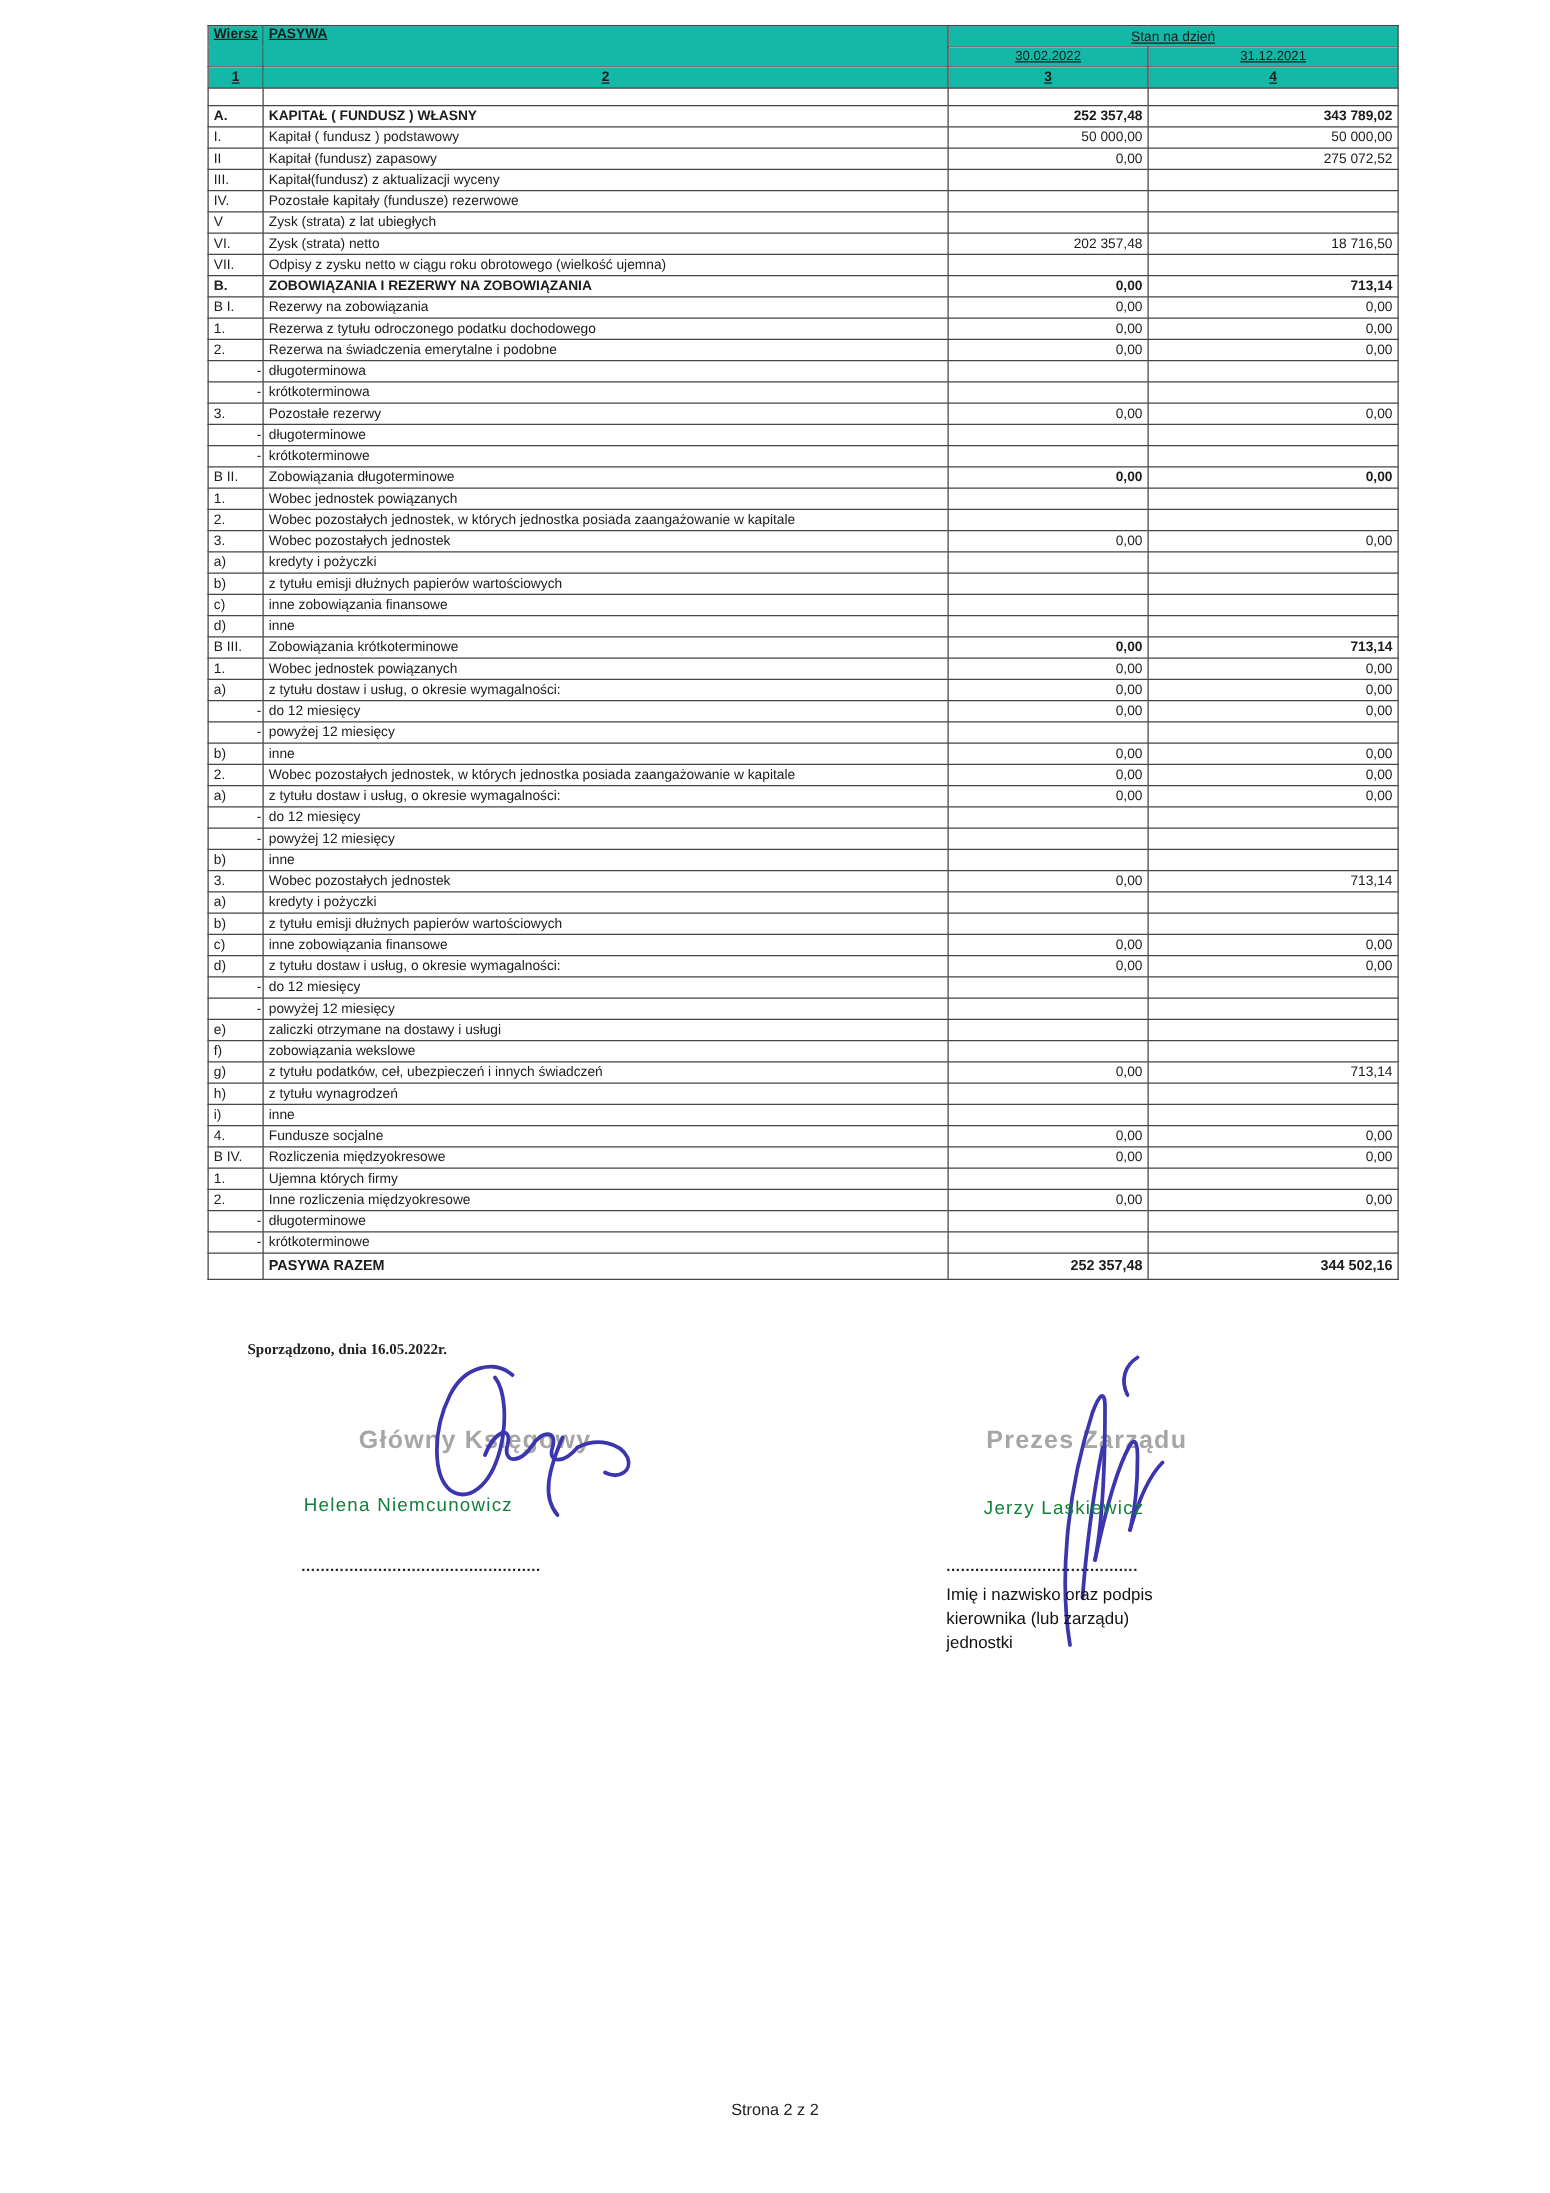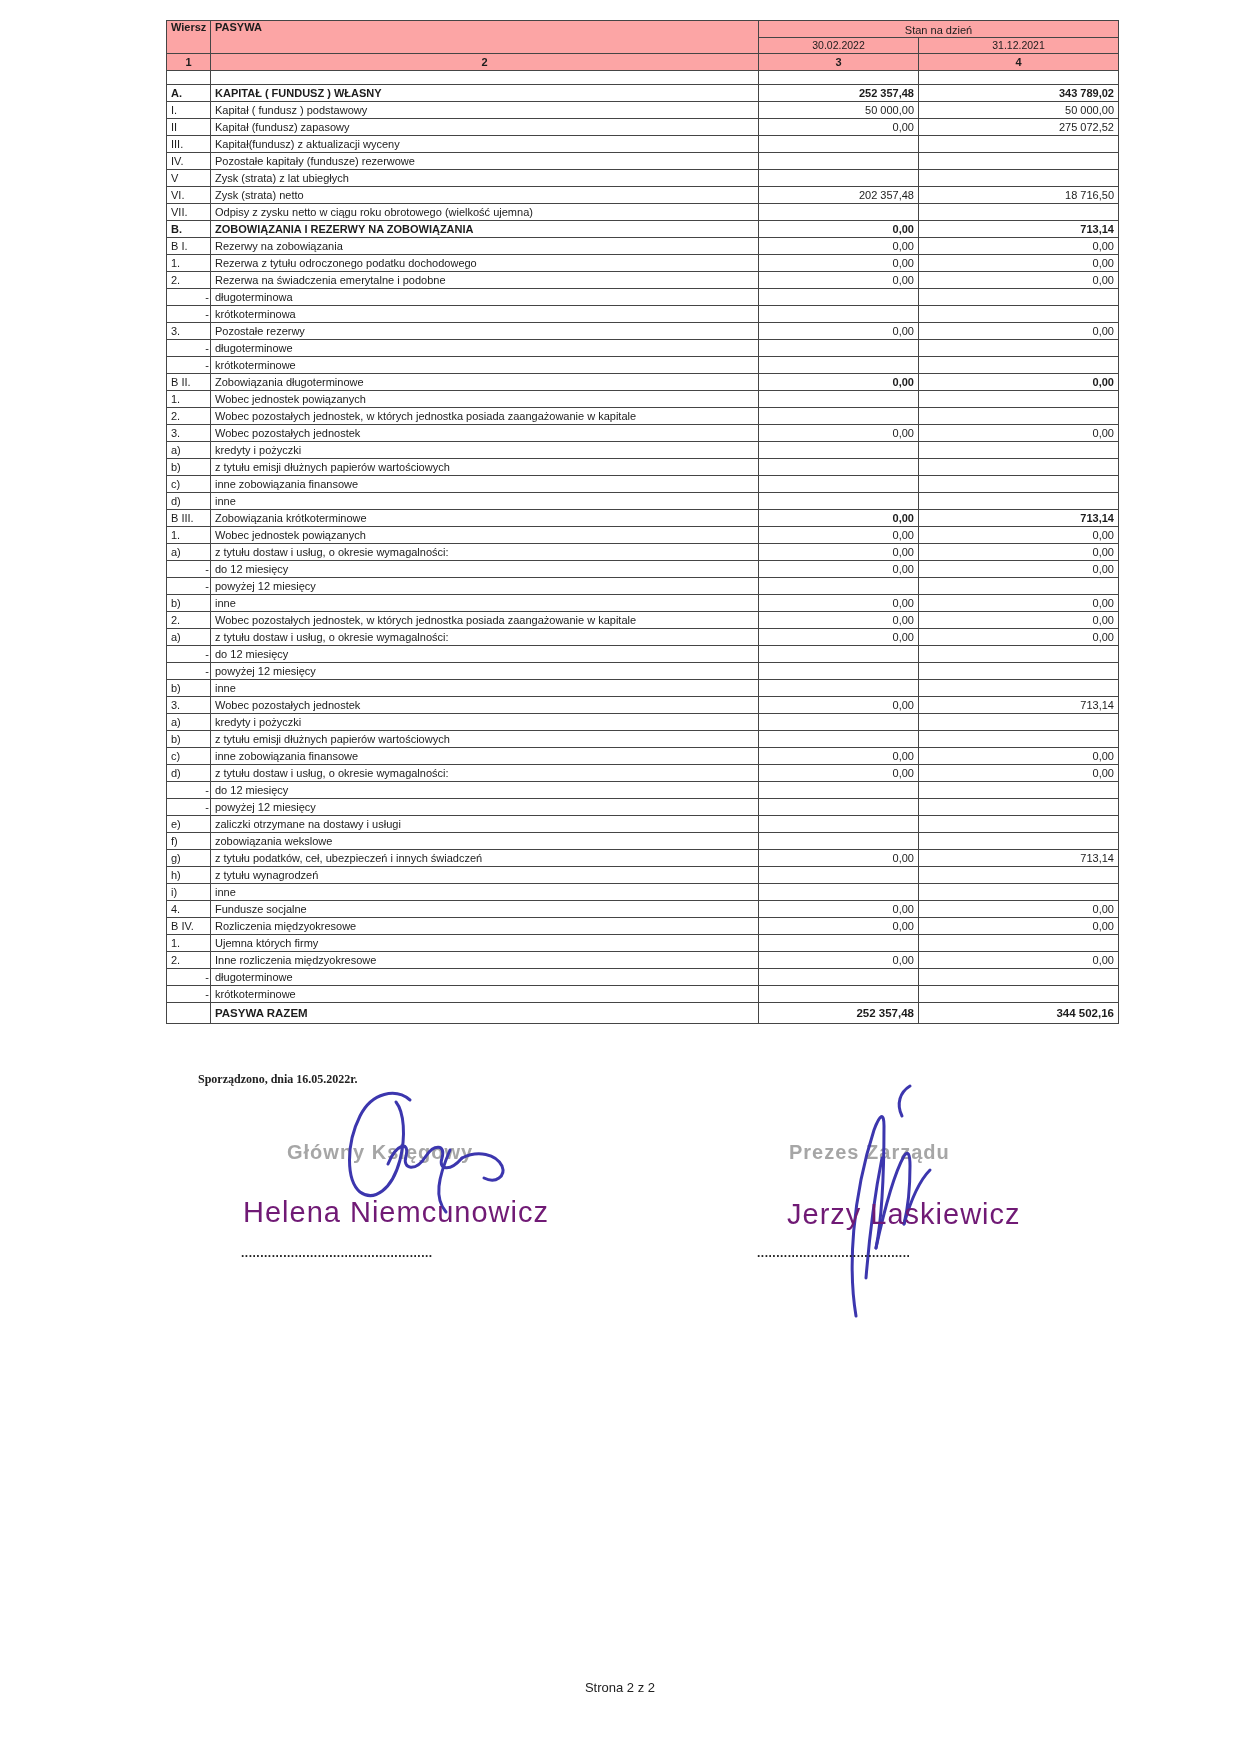--- a/index.html
+++ b/index.html
@@ -13,41 +13,41 @@
   table.pasywa{
     position:absolute;left:166px;top:20px;width:952px;
     border-collapse:collapse;table-layout:fixed;
   }
   table.pasywa td{
     border:1px solid #454545;
     font-size:11px;line-height:13px;height:16px;
     padding:0 4px;overflow:hidden;white-space:nowrap;
     background:#fff;
   }
-  tr.hrow1 td, tr.hrow2 td, tr.hrow3 td{background:#fca5a5;}
+  tr.hrow1 td, tr.hrow2 td, tr.hrow3 td{background:#14b8a6;text-decoration:underline;}
   td.h-wiersz{vertical-align:top;font-weight:bold;font-size:10px;padding-top:2px;}
   td.h-pasywa{vertical-align:top;text-align:left;font-weight:bold;font-size:11px;padding-top:2px;margin-left:32px;}
   td.h-stan{vertical-align:bottom;text-align:center;font-size:11.5px;height:36px;padding-bottom:1px;}
   tr.hrow2 td{text-align:center;font-size:10.5px;height:15px;}
   tr.hrow3 td{text-align:center;font-weight:bold;height:16px;}
   tr.spacer td{height:13px;}
 
   .c-no{text-align:left;}
   .c-val{text-align:right;}
   tr.dash .c-no{text-align:right;padding-right:1px;}
   tr.sec td{font-weight:bold;}
   tr.bv .c-val{font-weight:bold;}
   tr.total td{font-weight:bold;height:20px;font-size:11.5px;}
 
   
   .prepared{position:absolute;left:198px;top:1072px;font-size:12px;font-weight:bold;color:#222;font-family:Liberation Serif, serif;}
 
   
   .stamp-role{position:absolute;font-size:20px;font-weight:bold;color:#a6a6a6;letter-spacing:1px;}
-  .stamp-name{position:absolute;font-size:29px;color:#701a75;letter-spacing:1px;}
+  .stamp-name{position:absolute;font-size:15px;color:#15803d;letter-spacing:1px;}
   .sig-svg{position:absolute;}
   .dots{position:absolute;font-size:12px;letter-spacing:0.5px;color:#222;font-weight:bold;}
   .cap{position:absolute;font-size:13.5px;line-height:19px;color:#111;}
 
   .role-left{left:287px;top:1141px;}
   .name-left{left:243px;top:1196px;}
   .svg-left{left:292px;top:1086px;}
   .dots-left{left:241px;top:1246px;}
   .cap-left{left:241px;top:1266px;}
 
@@ -447,15 +447,20 @@
     <g fill="none" stroke="#3c36ae" stroke-width="3" stroke-linecap="round" stroke-linejoin="round">
       <path d="M88,8 C78,14 74,26 80,38"></path>
       <path d="M34,238 C26,190 30,120 52,52 C58,36 62,34 62,48 C62,96 60,140 54,170"></path>
       <path d="M54,170 C64,124 72,96 82,78 C86,72 88,76 88,88 C88,112 86,130 82,146"></path>
       <path d="M82,146 C90,118 98,102 108,92"></path>
       <path d="M44,200 C48,150 54,110 60,80"></path>
     </g>
   </svg>
   <div class="stamp-name name-right">Jerzy Laskiewicz</div>
   <div class="dots dots-right">........................................</div>
+  <div class="cap cap-right">
+    <div>Imię i nazwisko oraz podpis</div>
+    <div>kierownika (lub zarządu)</div>
+    <div>jednostki</div>
+  </div>
 
   <div class="pagenum">Strona 2 z 2</div>
 </div>
 
 </body></html>

